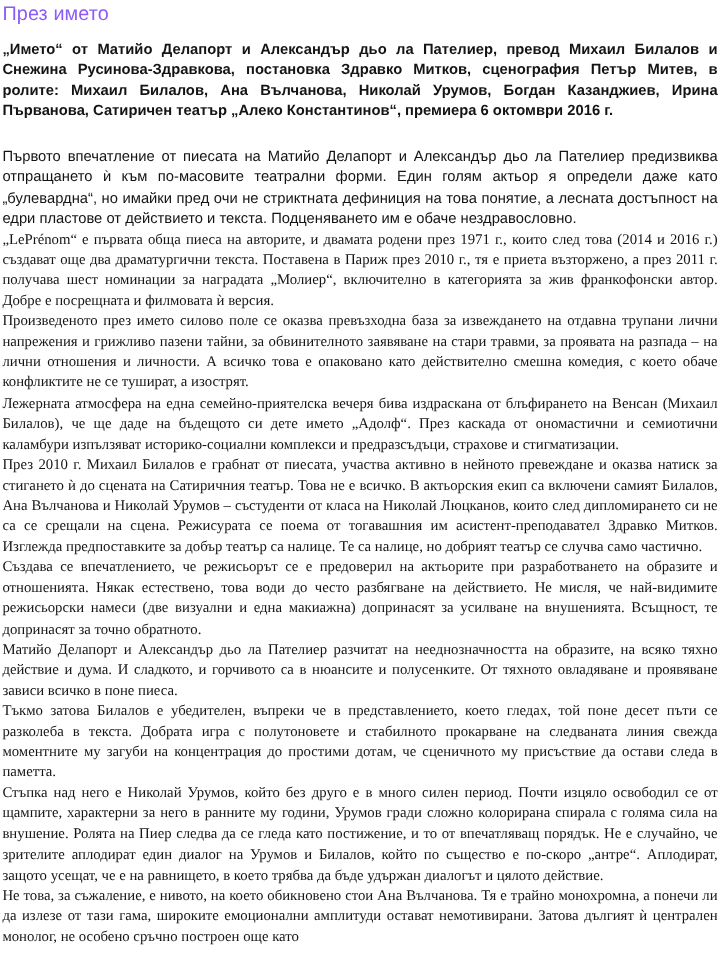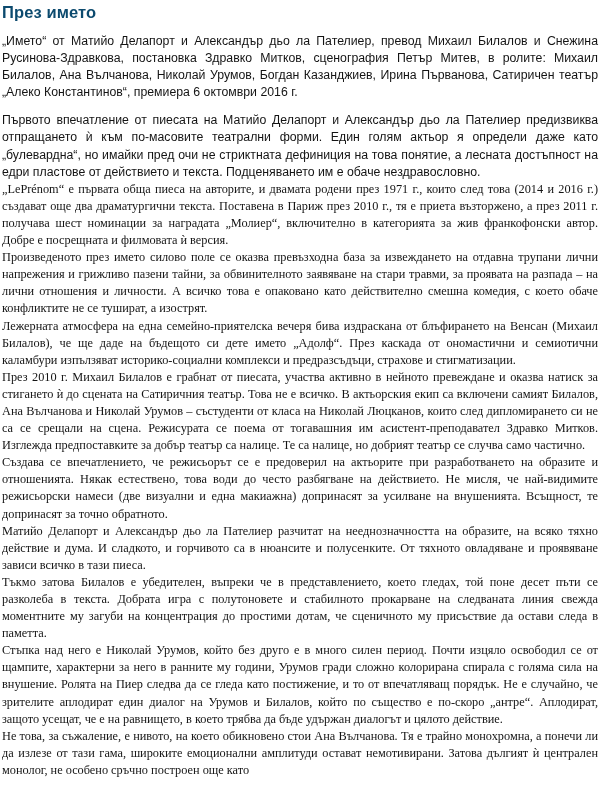--- a/index.html
+++ b/index.html
@@ -19,40 +19,40 @@
     height: 800px;
     box-sizing: border-box;
     padding: 2px 2px 0 2px;
     background: #ffffff;
     position: relative;
     overflow: hidden;
   }
   .doc-title {
     font-family: "Liberation Sans", sans-serif;
     font-size: 16.5px;
-    font-weight: bold;
-    color: #0c4a6e;
+    font-weight: normal;
+    color: #8b5cf6;
     line-height: 20px;
     margin: 0 0 11px 0;
     letter-spacing: 0.1px;
   }
   .body-text {
     font-family: "Liberation Sans", sans-serif;
     font-size: 12.3px;
     line-height: 17.1px;
     text-align: justify;
     text-justify: inter-word;
     margin: 0;
     color: #141414;
     hyphens: none;
     word-spacing: 0px;
   }
   .body-text.lead {
-    font-weight: normal;
-    margin-bottom: 11px;
+    font-weight: bold;
+    margin-bottom: 21px;
   }
   .body-text + .body-text {
     margin-top: 0;
     font-family: Liberation Serif, serif;
   }
   .para-block {
     display: block;
   }
 </style>
 </head>
@@ -64,19 +64,19 @@
 
   <p class="body-text lead">„Името“ от Матийо Делапорт и Александър дьо ла Пателиер, превод Михаил Билалов и Снежина Русинова-Здравкова, постановка Здравко Митков, сценография Петър Митев, в ролите: Михаил Билалов, Ана Вълчанова, Николай Урумов, Богдан Казанджиев, Ирина Първанова, Сатиричен театър „Алеко Константинов“, премиера 6 октомври 2016 г.</p>
 
   <div class="para-block">
     <p class="body-text">Първото впечатление от пиесата на Матийо Делапорт и Александър дьо ла Пателиер предизвиква отпращането ѝ към по-масовите театрални форми. Един голям актьор я определи даже като „булевардна“, но имайки пред очи не стриктната дефиниция на това понятие, а лесната достъпност на едри пластове от действието и текста. Подценяването им е обаче нездравословно.</p>
     <p class="body-text">„LePrénom“ е първата обща пиеса на авторите, и двамата родени през 1971 г., които след това (2014 и 2016 г.) създават още два драматургични текста. Поставена в Париж през 2010 г., тя е приета възторжено, а през 2011 г. получава шест номинации за наградата „Молиер“, включително в категорията за жив франкофонски автор. Добре е посрещната и филмовата ѝ версия.</p>
     <p class="body-text">Произведеното през името силово поле се оказва превъзходна база за извеждането на отдавна трупани лични напрежения и грижливо пазени тайни, за обвинителното заявяване на стари травми, за проявата на разпада – на лични отношения и личности. А всичко това е опаковано като действително смешна комедия, с което обаче конфликтите не се тушират, а изострят.</p>
     <p class="body-text">Лежерната атмосфера на една семейно-приятелска вечеря бива издраскана от блъфирането на Венсан (Михаил Билалов), че ще даде на бъдещото си дете името „Адолф“. През каскада от ономастични и семиотични каламбури изпълзяват историко-социални комплекси и предразсъдъци, страхове и стигматизации.</p>
     <p class="body-text">През 2010 г. Михаил Билалов е грабнат от пиесата, участва активно в нейното превеждане и оказва натиск за стигането ѝ до сцената на Сатиричния театър. Това не е всичко. В актьорския екип са включени самият Билалов, Ана Вълчанова и Николай Урумов – състуденти от класа на Николай Люцканов, които след дипломирането си не са се срещали на сцена. Режисурата се поема от тогавашния им асистент-преподавател Здравко Митков. Изглежда предпоставките за добър театър са налице. Те са налице, но добрият театър се случва само частично.</p>
     <p class="body-text">Създава се впечатлението, че режисьорът се е предоверил на актьорите при разработването на образите и отношенията. Някак естествено, това води до често разбягване на действието. Не мисля, че най-видимите режисьорски намеси (две визуални и една макиажна) допринасят за усилване на внушенията. Всъщност, те допринасят за точно обратното.</p>
-    <p class="body-text">Матийо Делапорт и Александър дьо ла Пателиер разчитат на нееднозначността на образите, на всяко тяхно действие и дума. И сладкото, и горчивото са в нюансите и полусенките. От тяхното овладяване и проявяване зависи всичко в тази пиеса.</p>
+    <p class="body-text">Матийо Делапорт и Александър дьо ла Пателиер разчитат на нееднозначността на образите, на всяко тяхно действие и дума. И сладкото, и горчивото са в нюансите и полусенките. От тяхното овладяване и проявяване зависи всичко в поне пиеса.</p>
     <p class="body-text">Тъкмо затова Билалов е убедителен, въпреки че в представлението, което гледах, той поне десет пъти се разколеба в текста. Добрата игра с полутоновете и стабилното прокарване на следваната линия свежда моментните му загуби на концентрация до простими дотам, че сценичното му присъствие да остави следа в паметта.</p>
     <p class="body-text">Стъпка над него е Николай Урумов, който без друго е в много силен период. Почти изцяло освободил се от щампите, характерни за него в ранните му години, Урумов гради сложно колорирана спирала с голяма сила на внушение. Ролята на Пиер следва да се гледа като постижение, и то от впечатляващ порядък. Не е случайно, че зрителите аплодират един диалог на Урумов и Билалов, който по същество е по-скоро „антре“. Аплодират, защото усещат, че е на равнището, в което трябва да бъде удържан диалогът и цялото действие.</p>
     <p class="body-text">Не това, за съжаление, е нивото, на което обикновено стои Ана Вълчанова. Тя е трайно монохромна, а понечи ли да излезе от тази гама, широките емоционални амплитуди остават немотивирани. Затова дългият ѝ централен монолог, не особено сръчно построен още като</p>
   </div>
 
 </div>
 
 </body></html>

